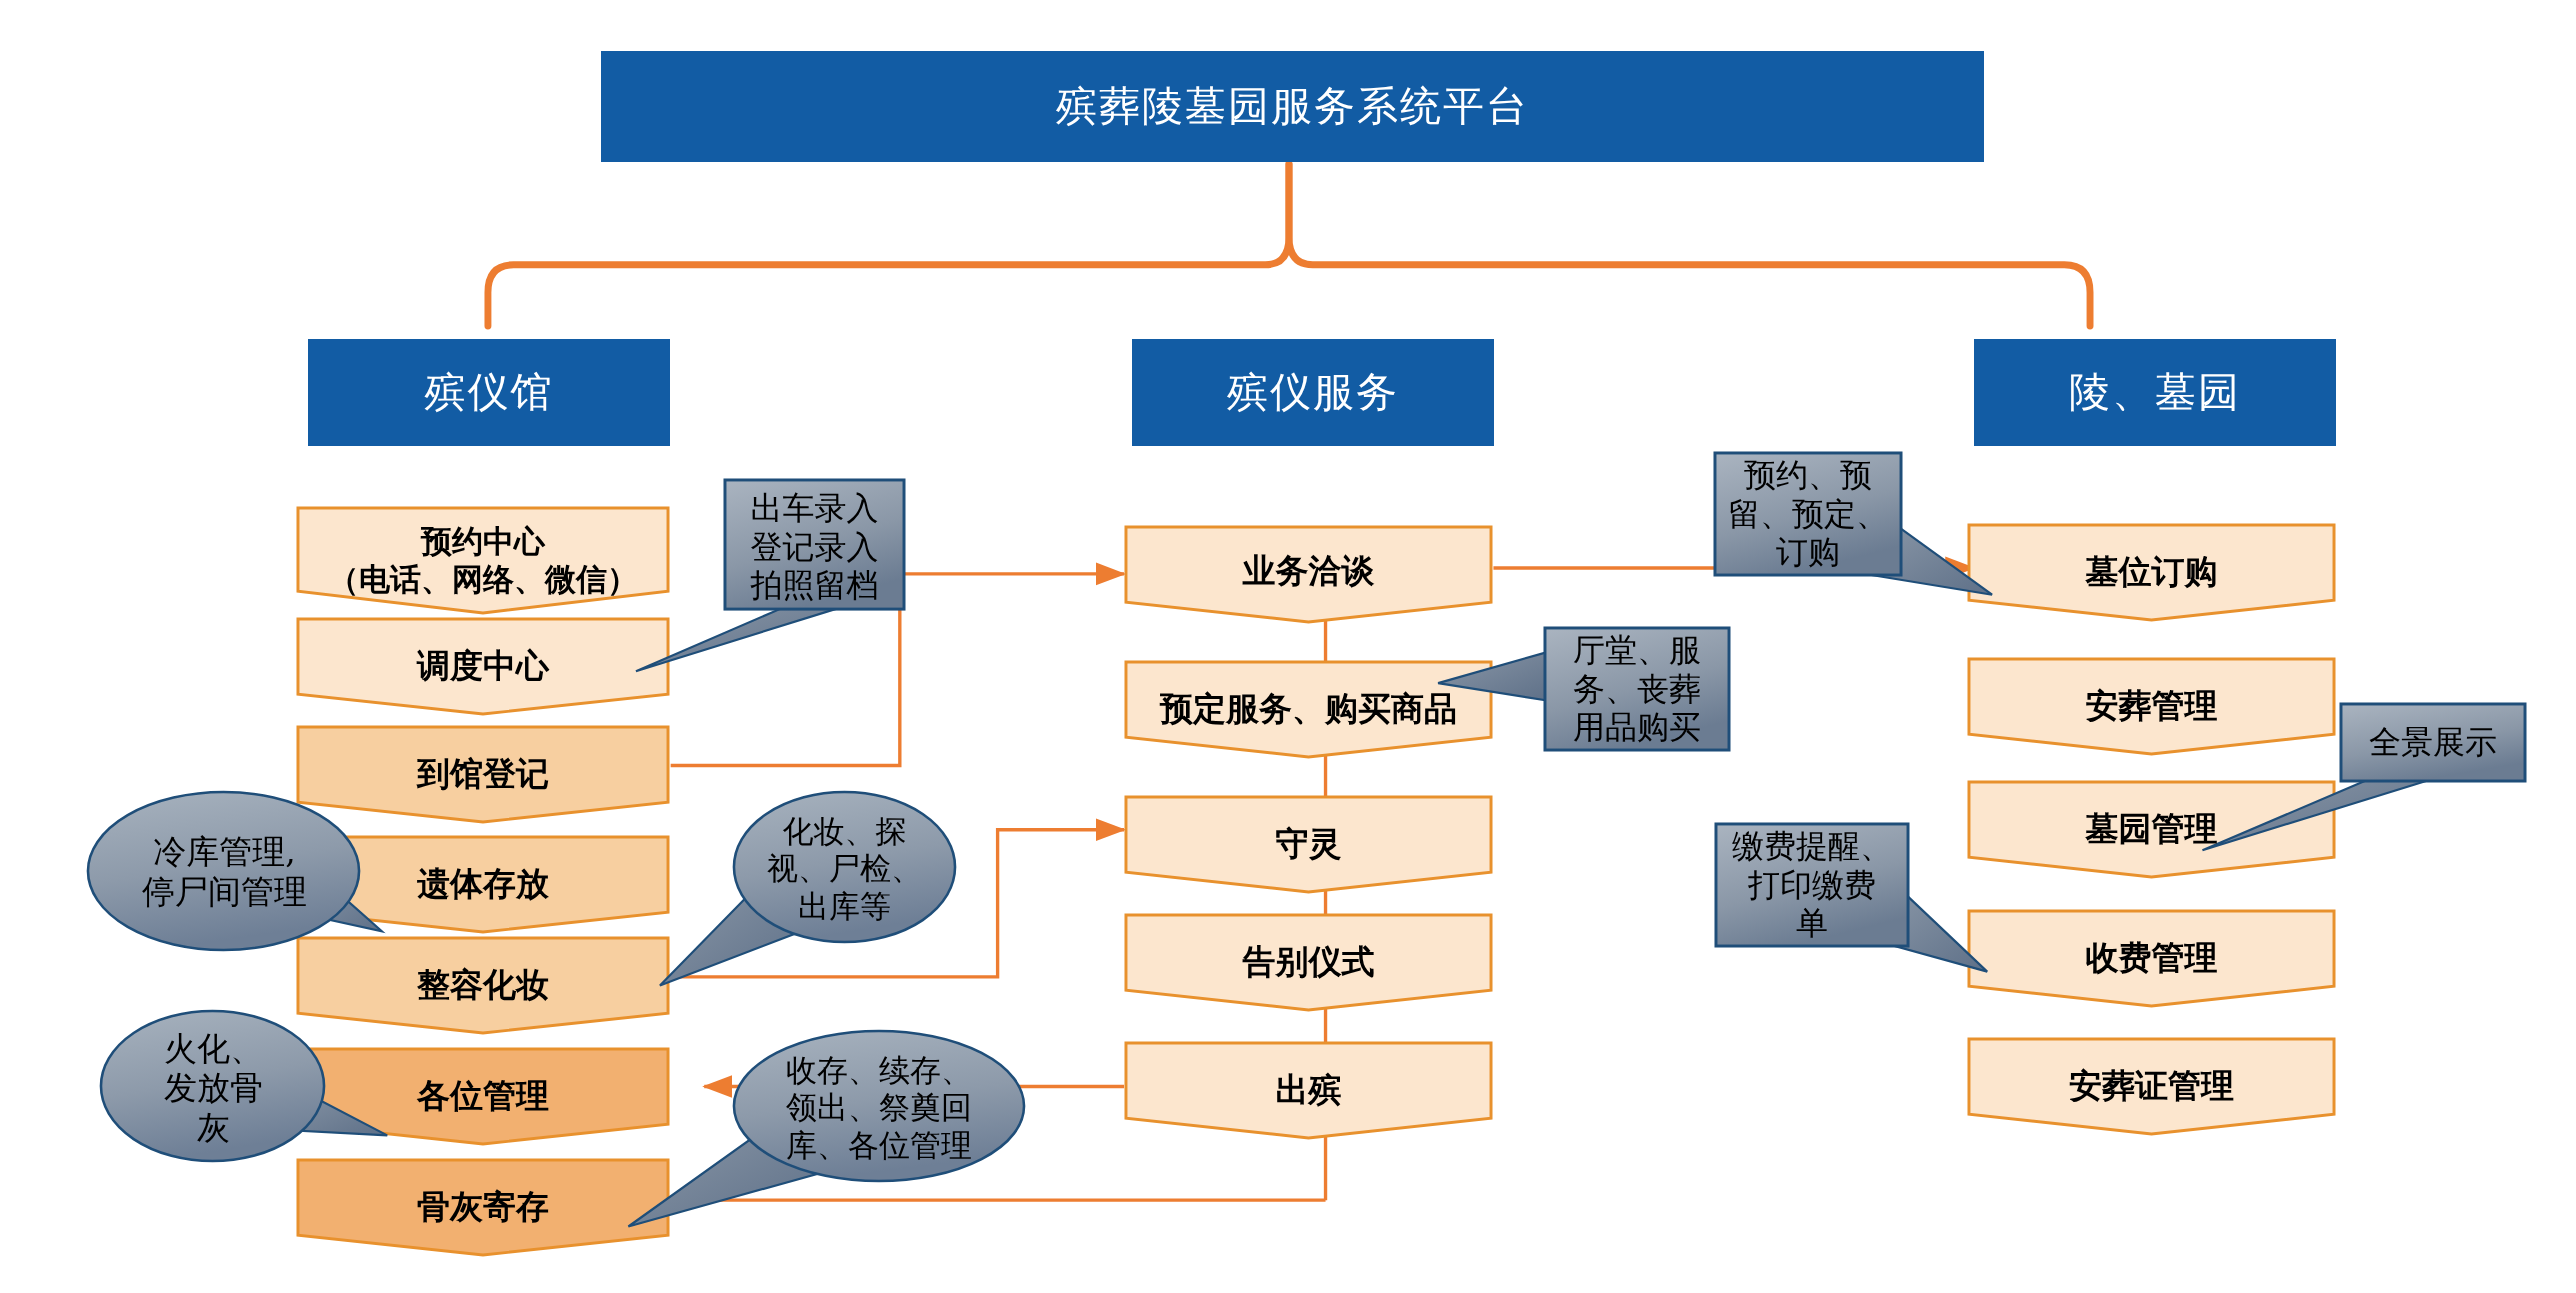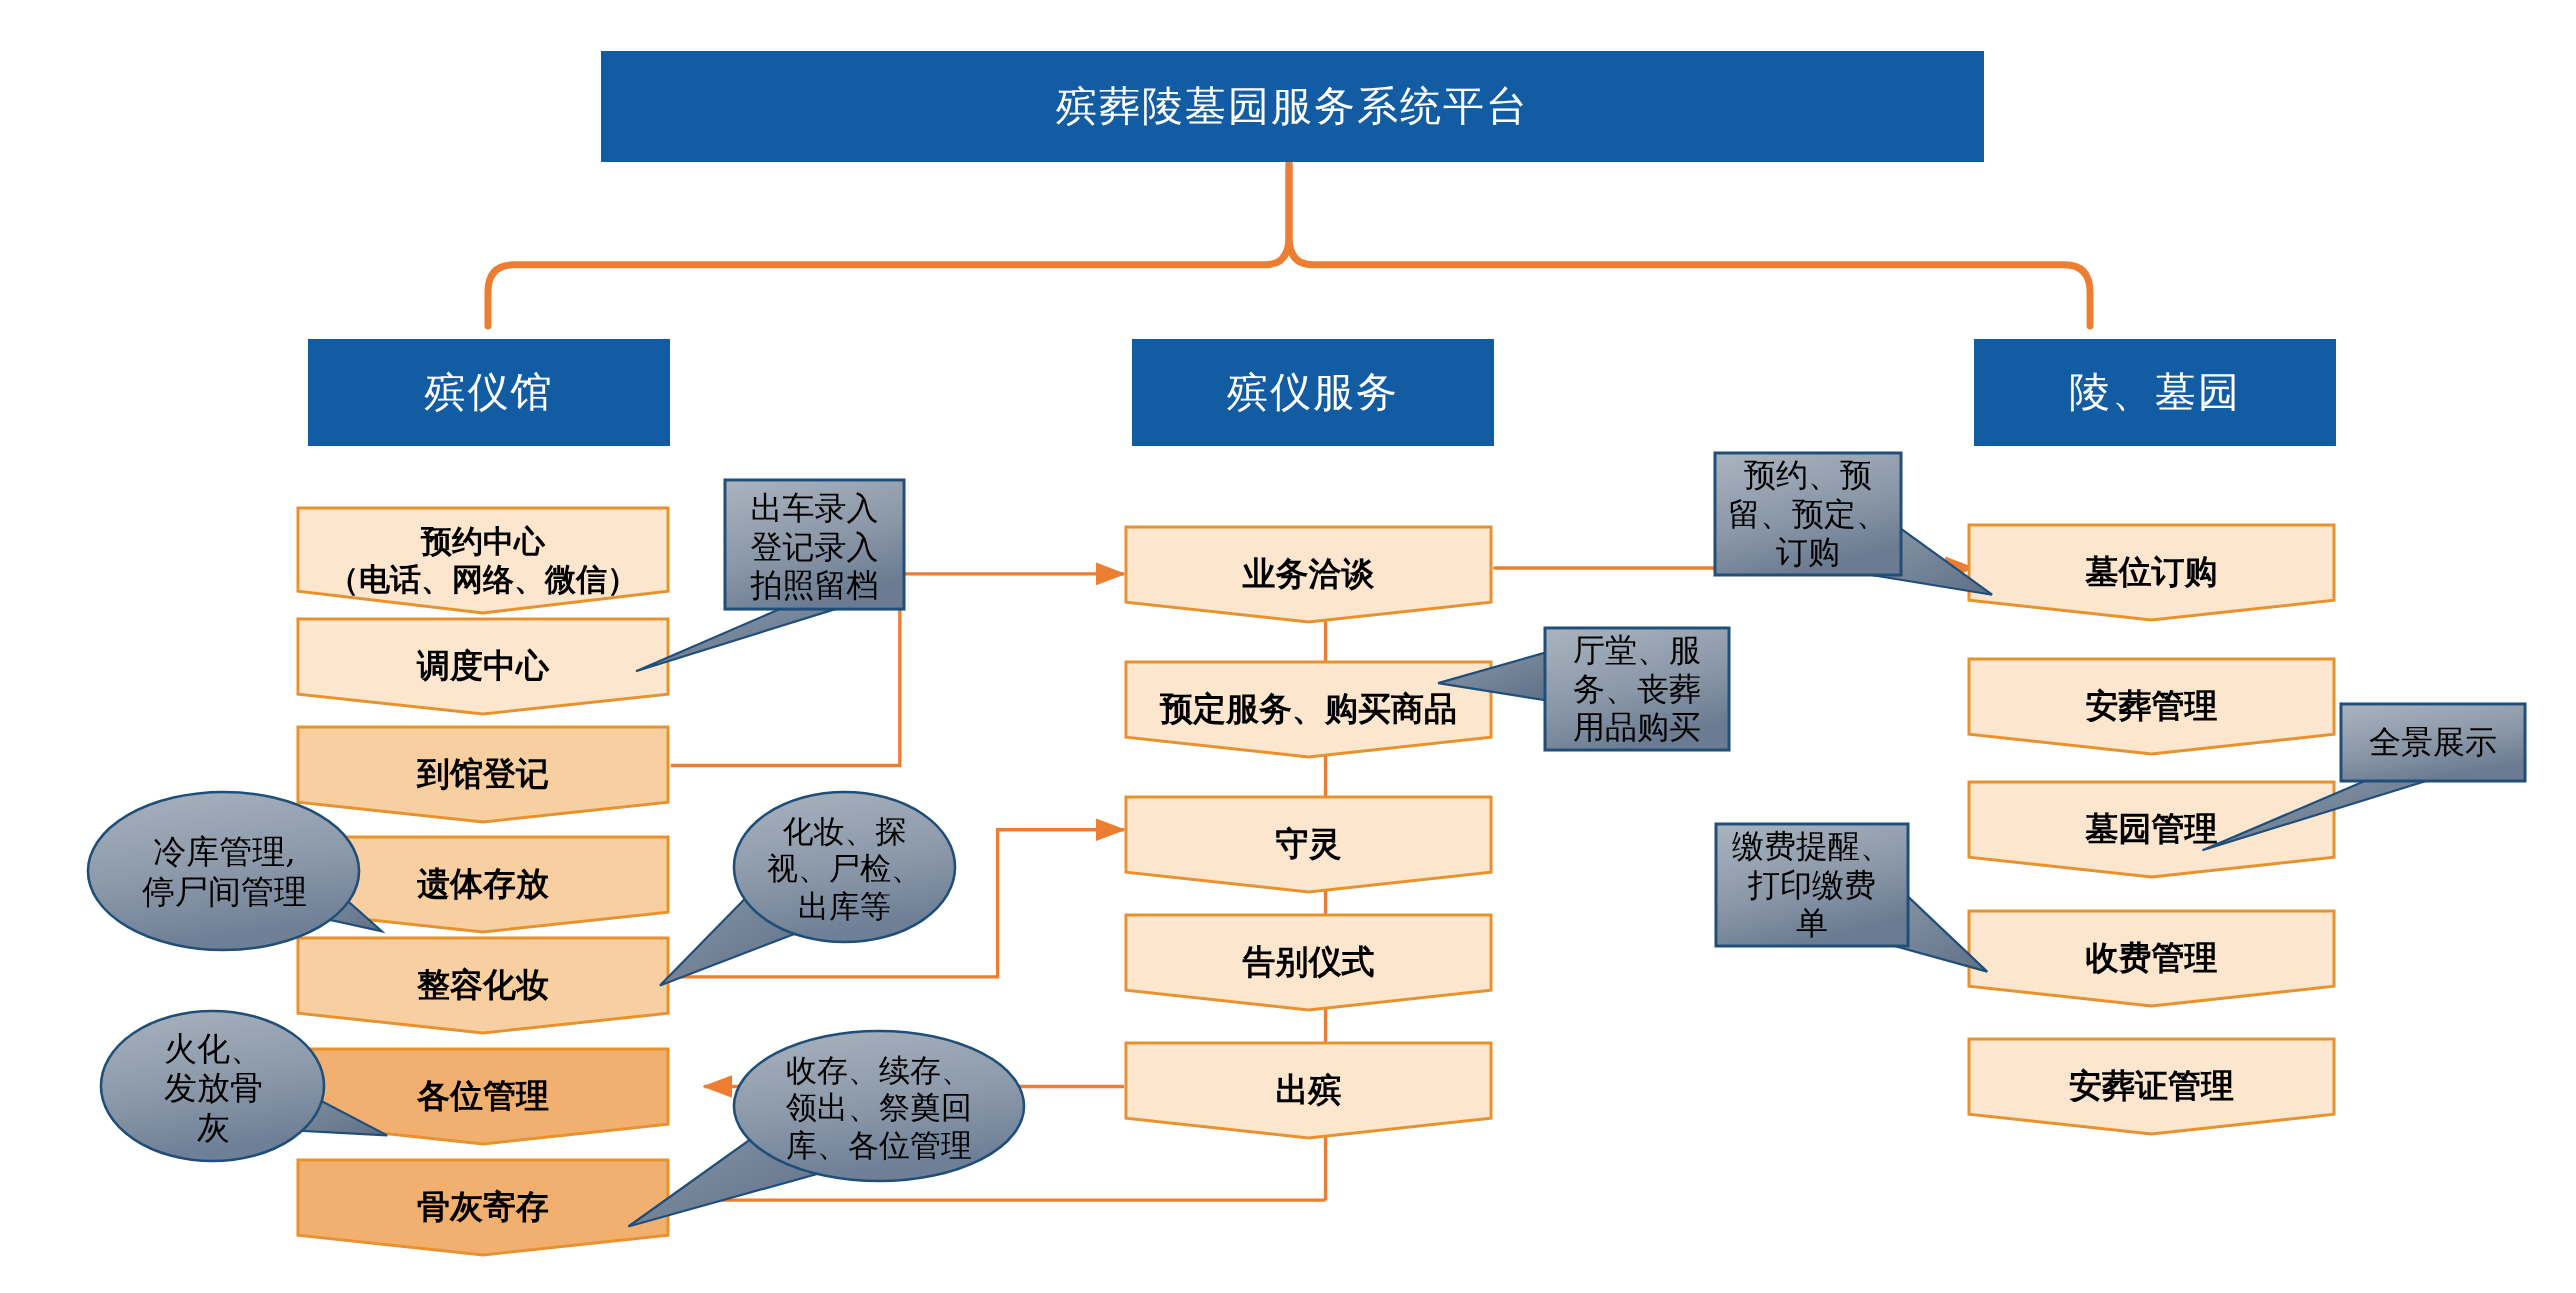--- a/index.html
+++ b/index.html
@@ -162,21 +162,21 @@
     <span class="lbl">各位管理</span>
   </div>
 
   <div class="chev f33 serifish" style="left:296px;top:1158px;width:374px;height:99px;">
     <svg class="shape" viewBox="0 0 379 100" preserveAspectRatio="none">
       <polygon points="2,2 377,2 377,78 189.5,98 2,78" fill="#F2B070" stroke="#E8912D" stroke-width="3"></polygon>
     </svg>
     <span class="lbl">骨灰寄存</span>
   </div>
 
-  <div class="chev f33 serifish" style="left:1124px;top:525px;width:369px;height:99px;">
+  <div class="chev f33 serifish" style="left:1124px;top:525px;width:369px;height:99px;font-family:Liberation Mono, monospace;">
     <svg class="shape" viewBox="0 0 374 100" preserveAspectRatio="none">
       <polygon points="2,2 372,2 372,78 187,98 2,78" fill="#FCE6CE" stroke="#E8912D" stroke-width="3"></polygon>
     </svg>
     <span class="lbl">业务洽谈</span>
   </div>
 
   <div class="chev f33 serifish" style="left:1124px;top:660px;width:369px;height:99px;">
     <svg class="shape" viewBox="0 0 374 100" preserveAspectRatio="none">
       <polygon points="2,2 372,2 372,78 187,98 2,78" fill="#FCE6CE" stroke="#E8912D" stroke-width="3"></polygon>
     </svg>

